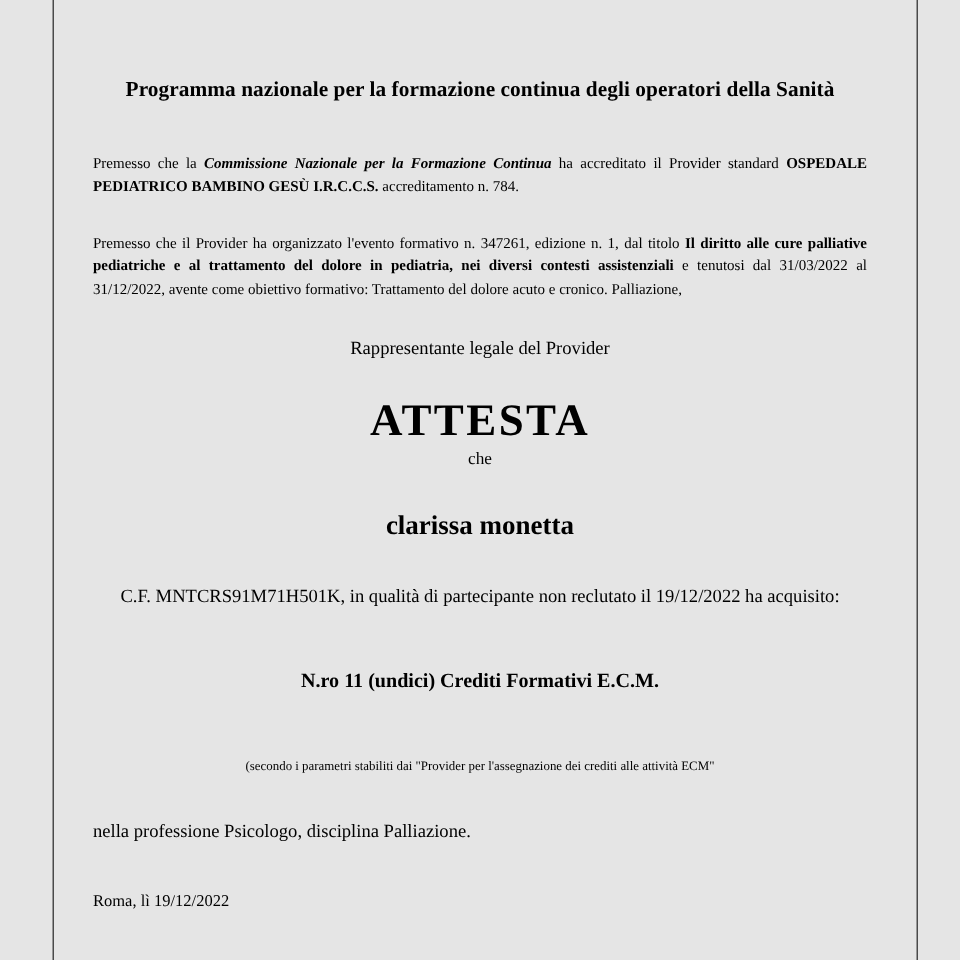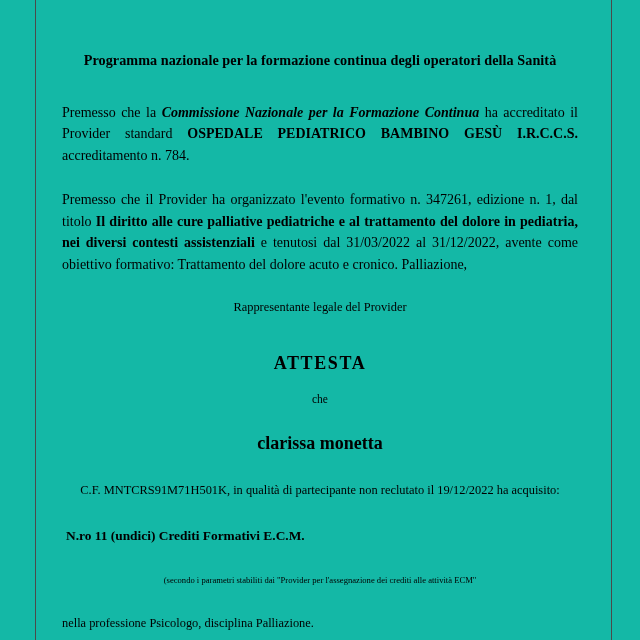--- a/index.html
+++ b/index.html
@@ -4,21 +4,21 @@
 <style>
   html, body {
     margin: 0;
     padding: 0;
     background: #ffffff;
   }
   #page {
     position: relative;
     width: 640px;
     height: 640px;
-    background: #14b8a6;
+    background: #e5e5e5;
     font-family: "Liberation Serif", "DejaVu Serif", serif;
     color: #000000;
     overflow: hidden;
   }
   
   .edge-rule {
     position: absolute;
     top: 0;
     width: 1px;
     height: 640px;
@@ -40,44 +40,44 @@
     padding-top: 52px;
     font-size: 14.2px;
     font-weight: bold;
     text-align: center;
     letter-spacing: 0.05px;
     line-height: 1.25;
   }
 
   .para {
     margin: 0;
-    font-size: 14px;
+    font-size: 10px;
     line-height: 1.55;
     text-align: justify;
     text-justify: inter-word;
   }
   .para.p1 { margin-top: 32px; }
   .para.p2 { margin-top: 22px; }
   .para b { font-weight: bold; }
   .para i { font-style: italic; font-weight: bold; }
 
   .center-line {
     text-align: center;
     font-size: 12.4px;
     line-height: 1.5;
     margin: 0;
   }
   .block-sottoscritta { margin-top: 22px; }
 
   .attesta {
     text-align: center;
     font-weight: bold;
-    font-size: 18px;
+    font-size: 30px;
     letter-spacing: 1.6px;
-    margin: 16px;
+    margin: 0;
     padding-top: 22px;
     line-height: 1.1;
   }
   .che {
     text-align: center;
     font-size: 11.5px;
     margin: 0;
     padding-top: 3px;
   }
 
@@ -91,24 +91,24 @@
 
   .cf-line {
     margin: 0;
     padding-top: 27px;
     font-size: 12.4px;
     text-align: center;
     line-height: 1.5;
   }
 
   .credits {
-    text-align: left;
+    text-align: center;
     font-weight: bold;
     font-size: 13.4px;
-    margin: 4px;
+    margin: 16px;
     padding-top: 24px;
   }
 
   .fineprint {
     text-align: center;
     font-size: 8.6px;
     line-height: 1.55;
     margin: 0;
     padding-top: 26px;
   }

